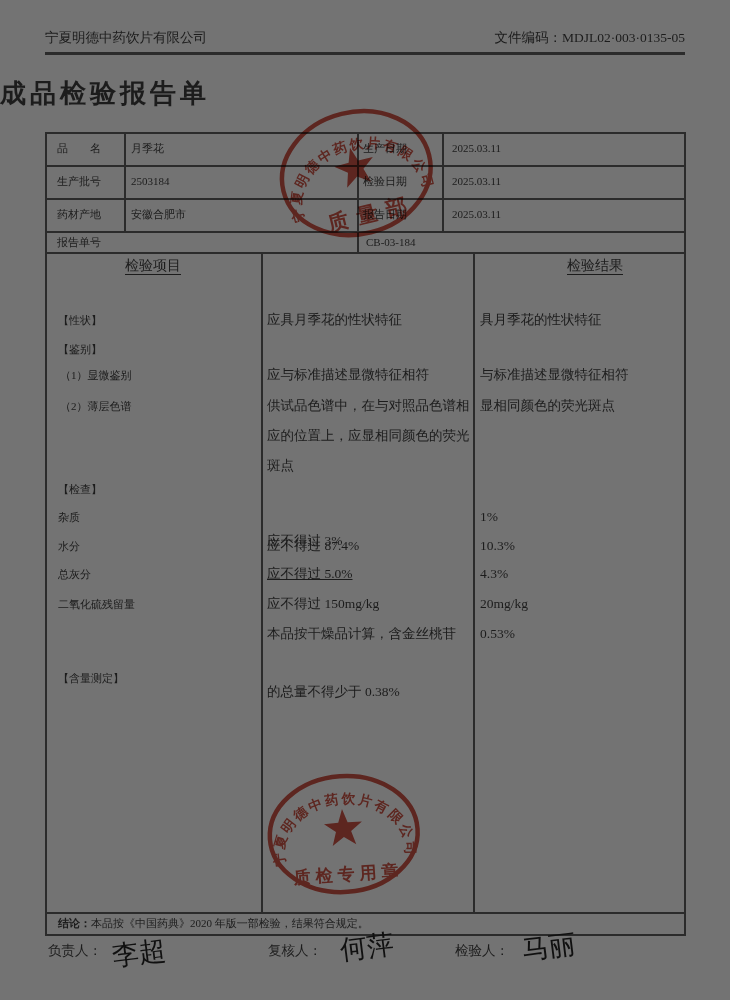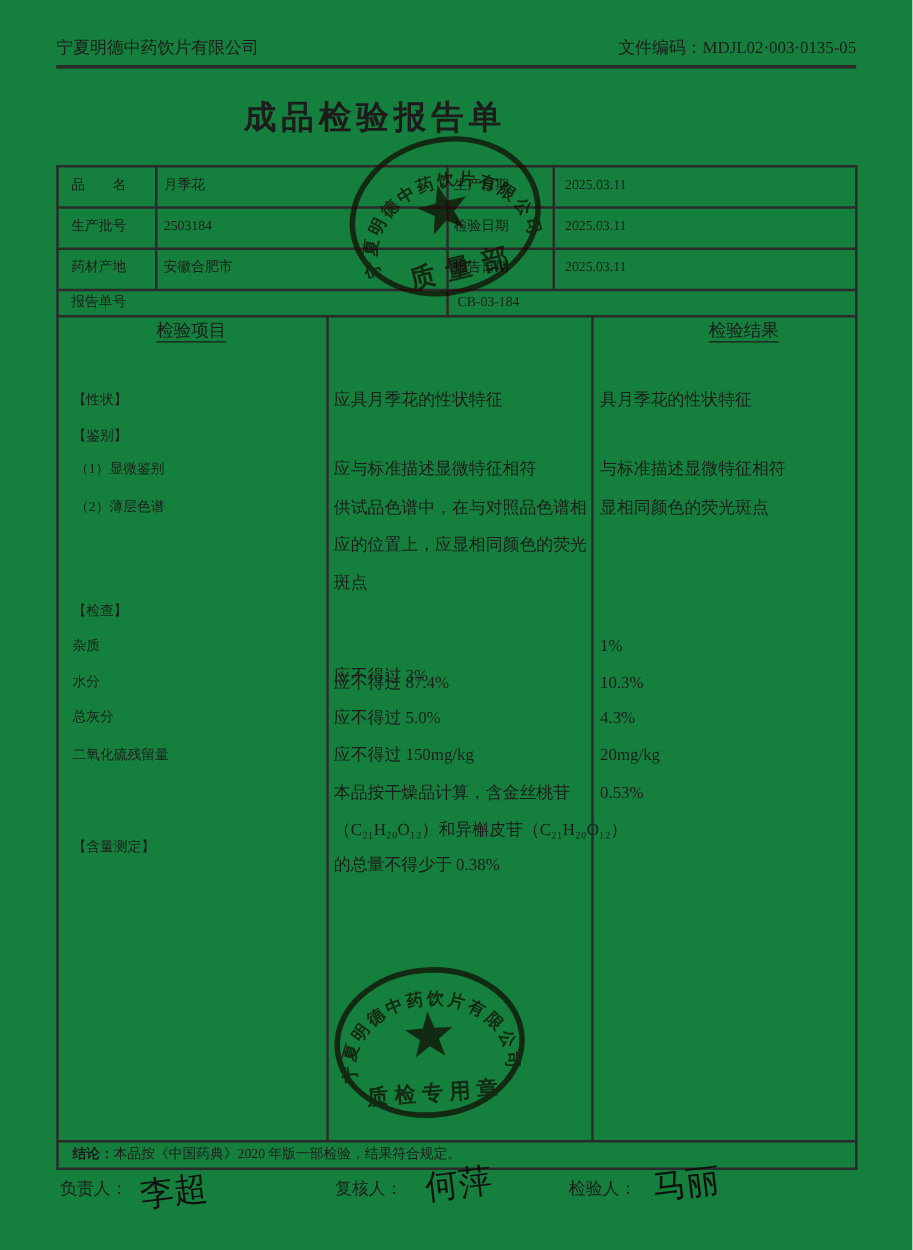--- a/index.html
+++ b/index.html
@@ -1,17 +1,17 @@
 <!DOCTYPE html>
 <html><head>
 <meta charset="utf-8">
 <style>
   html,body{margin:0;padding:0;background:#ffffff;}
   .page{
-    position:relative; width:730px; height:1000px; background:#15803d;
+    position:relative; width:730px; height:1000px; background:#737373;
     font-family:"Liberation Serif","DejaVu Serif",serif;
     color:#1c1c1c; overflow:hidden;
   }
   .abs{position:absolute; white-space:nowrap; line-height:20px; font-size:11px;}
   .hdr{font-size:13.5px;}
   .title{font-size:26px; font-weight:bold; letter-spacing:4px;}
   .line{position:absolute; background:#2b2b2b;}
   .colhead{position:absolute; text-align:center; font-size:14px; line-height:20px;}
   .colhead span{text-decoration:underline; text-underline-offset:4px;}
   .bold{font-weight:bold;}
@@ -25,21 +25,21 @@
 </style>
 </head>
 <body>
 
 <div class="page">
 
   <div class="abs hdr" style="left:45px; top:28px;">宁夏明德中药饮片有限公司</div>
   <div class="abs hdr" style="right:45px; top:28px;">文件编码：MDJL02·003·0135-05</div>
   <div class="line" style="left:45px; top:52px; width:640px; height:2.5px;"></div>
 
-  <div class="abs title" style="left:0; top:84px; width:600px; text-align:center;">成品检验报告单</div>
+  <div class="abs title" style="left:0; top:84px; width:600px; ">成品检验报告单</div>
 
   <div class="line" style="left:45px; top:132px; width:640px; height:2px;"></div>
   <div class="line" style="left:45px; top:934px; width:641px; height:2px;"></div>
   <div class="line" style="left:45px; top:132px; width:2px; height:804px;"></div>
   <div class="line" style="left:684px; top:132px; width:2px; height:804px;"></div>
 
   <div class="line" style="left:45px; top:165px; width:640px; height:1.5px;"></div>
   <div class="line" style="left:45px; top:198px; width:640px; height:1.5px;"></div>
   <div class="line" style="left:45px; top:231px; width:640px; height:1.5px;"></div>
   <div class="line" style="left:45px; top:252px; width:640px; height:1.5px;"></div>
@@ -83,24 +83,23 @@
   <div class="abs" style="left:58px; top:594px;">二氧化硫残留量</div>
   <div class="abs" style="left:58px; top:624px;margin-top:44px;">【含量测定】</div>
 
   <div class="abs" style="left:267px; top:310px; font-size:13.5px;">应具月季花的性状特征</div>
   <div class="abs" style="left:267px; top:365px; font-size:13.5px;">应与标准描述显微特征相符</div>
   <div class="abs" style="left:267px; top:396px; font-size:13.5px;">供试品色谱中，在与对照品色谱相</div>
   <div class="abs" style="left:267px; top:426px; font-size:13.5px;">应的位置上，应显相同颜色的荧光</div>
   <div class="abs" style="left:267px; top:456px; font-size:13.5px;">斑点</div>
   <div class="abs" style="left:267px; top:507px; font-size:13.5px;margin-top:24px;">应不得过 3%</div>
   <div class="abs" style="left:267px; top:536px; font-size:13.5px;">应不得过 87.4%</div>
-  <div class="abs" style="left:267px; top:564px; font-size:13.5px;">应不得过 5.0%</div>
+  <div class="abs" style="left:267px; top:564px; font-size:13.5px;text-decoration:underline;">应不得过 5.0%</div>
   <div class="abs" style="left:267px; top:594px; font-size:13.5px;">应不得过 150mg/kg</div>
   <div class="abs" style="left:267px; top:624px; font-size:13.5px;">本品按干燥品计算，含金丝桃苷</div>
-  <div class="abs" style="left:267px; top:654px; font-size:13.5px;">（C₂₁H₂₀O₁₂）和异槲皮苷（C₂₁H₂₀O₁₂）</div>
   <div class="abs" style="left:267px; top:682px; font-size:13.5px;">的总量不得少于 0.38%</div>
 
   <div class="abs" style="left:480px; top:310px; font-size:13.5px;">具月季花的性状特征</div>
   <div class="abs" style="left:480px; top:365px; font-size:13.5px;">与标准描述显微特征相符</div>
   <div class="abs" style="left:480px; top:396px; font-size:13.5px;">显相同颜色的荧光斑点</div>
   <div class="abs" style="left:480px; top:507px; font-size:13.5px;">1%</div>
   <div class="abs" style="left:480px; top:536px; font-size:13.5px;">10.3%</div>
   <div class="abs" style="left:480px; top:564px; font-size:13.5px;">4.3%</div>
   <div class="abs" style="left:480px; top:594px; font-size:13.5px;">20mg/kg</div>
   <div class="abs" style="left:480px; top:624px; font-size:13.5px;">0.53%</div>

